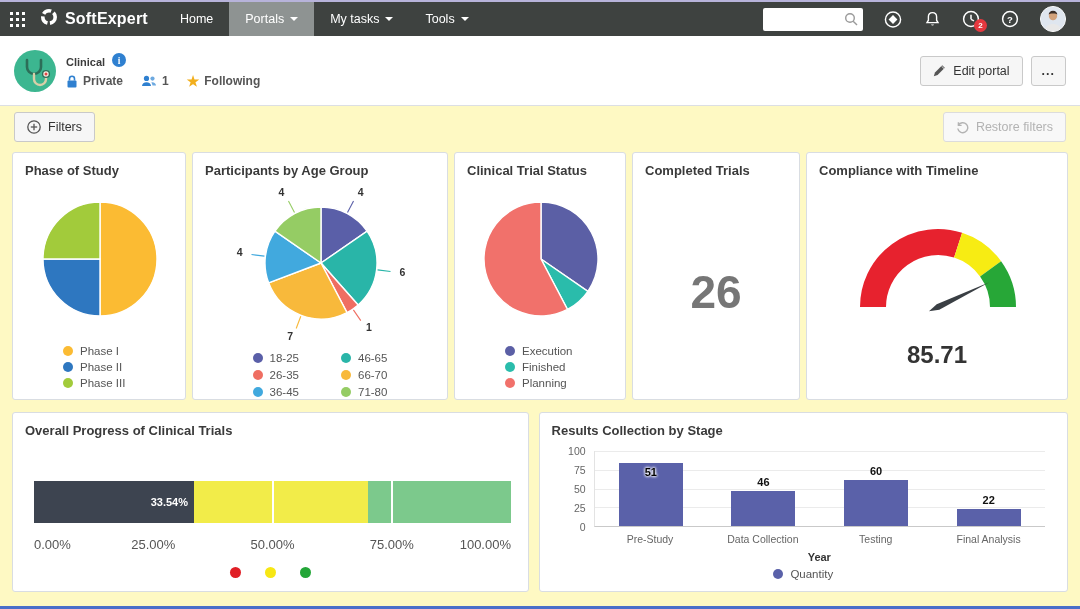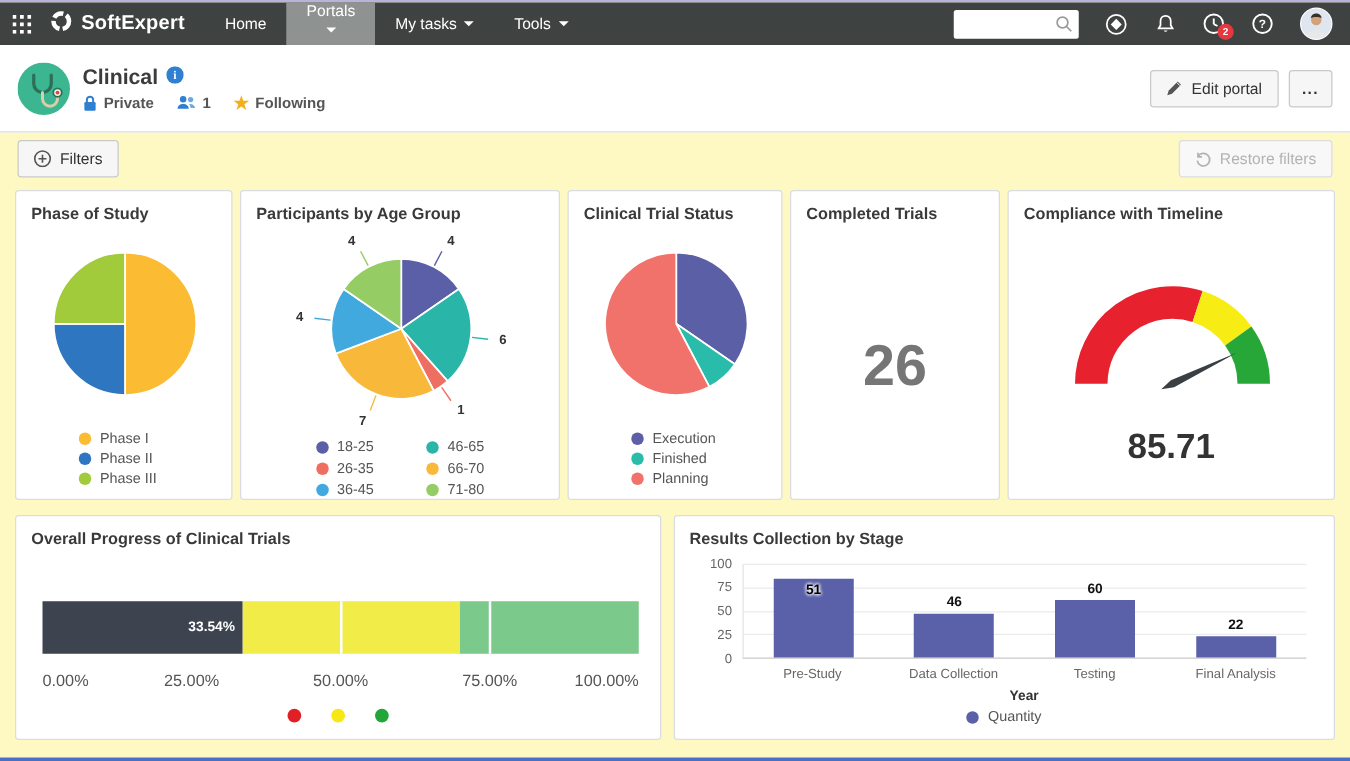--- a/index.html
+++ b/index.html
@@ -9,36 +9,36 @@
   .bottomline { position:absolute; bottom:0; left:0; right:0; height:3px; background:#4a6fc9; }
 
   
   .navbar { position:absolute; top:2px; left:0; right:0; height:34px; background:#3e4240; display:flex; align-items:center; justify-content:space-between; color:#fff; }
   .nav-left { display:flex; align-items:center; height:100%; }
   .apps-btn { width:34px; height:34px; display:flex; align-items:center; justify-content:center; cursor:pointer; }
   .brand { display:flex; align-items:center; gap:7px; padding:0 16px 0 6px; cursor:pointer; }
   .brand-text { font-size:16px; font-weight:bold; letter-spacing:.2px; }
   .menu { display:flex; height:100%; }
   .nav-item { display:flex; align-items:center; gap:6px; padding:0 16px; font-size:12.5px; height:100%; cursor:pointer; white-space:nowrap; }
-  .nav-item.active { background:#8e9392;flex-direction:column; }
+  .nav-item.active { background:#8e9392; }
   .caret { width:0; height:0; border-left:4px solid transparent; border-right:4px solid transparent; border-top:4px solid #fff; }
   .nav-right { display:flex; align-items:center; gap:21px; padding-right:14px; height:100%; }
   .search-box { position:relative; }
   .search-box input { width:100px; height:23px; border:none; border-radius:2px; background:#fff; padding:0 22px 0 8px; font-size:12px; outline:none; }
   .search-icon { position:absolute; right:5px; top:4px; }
   .nav-icon { position:relative; width:18px; height:18px; display:flex; align-items:center; justify-content:center; cursor:pointer; }
   .badge { position:absolute; right:-7px; bottom:-4px; min-width:13px; height:13px; border-radius:7px; background:#e5383f; color:#fff; font-size:8px; font-weight:bold; display:flex; align-items:center; justify-content:center; padding:0 2px; }
   .avatar { width:26px; height:26px; border-radius:50%; overflow:hidden; border:1px solid #fff; background:#dfe6ef; cursor:pointer; }
 
   
   .portal-header { position:absolute; top:36px; left:0; right:0; height:70px; background:#fff; border-bottom:1px solid #dcdfe4; display:flex; align-items:center; justify-content:space-between; padding:0 14px; }
   .ph-left { display:flex; align-items:center; gap:10px; }
   .portal-icon { width:42px; height:42px; border-radius:50%; flex:none; }
   .ph-title-row { display:flex; align-items:center; gap:7px; }
-  .portal-title { font-size:17px; font-weight:bold; color:#3c3c3c; }
+  .portal-title { font-size:11px; font-weight:bold; color:#3c3c3c; }
   .ph-sub { display:flex; align-items:center; gap:18px; margin-top:3px; }
   .ph-chip { display:flex; align-items:center; gap:5px; font-size:12px; font-weight:bold; color:#555; cursor:pointer; }
   .star-glyph { color:#f2af1d; font-size:14px; line-height:1; }
   .ph-right { display:flex; gap:8px; }
   .btn { display:inline-flex; align-items:center; gap:7px; height:30px; padding:0 12px; background:#f6f6f6; border:1px solid #c9c9c9; border-radius:3px; font-size:12.5px; color:#333; cursor:pointer; }
   .btn.more { font-weight:bold; letter-spacing:1px; padding:0 10px; }
 
   
   .filter-row { position:absolute; top:112px; left:14px; right:14px; height:32px; display:flex; justify-content:space-between; }
   .btn.disabled { color:#b3b3b3; border-color:#dcdcdc; background:#f8f8f8; }
@@ -52,21 +52,21 @@
   .c-progress { width:523px; } .c-results { width:536px; }
   .pie-wrap { position:absolute; left:0; }
   .c-phase .pie-wrap, .c-status .pie-wrap { top:28px; }
   .c-age .pie-wrap { top:24px; }
   .chart-legend-v { position:absolute; left:50px; top:192px; display:flex; flex-direction:column; gap:4px; }
   .c-age .chart-legend-2col { position:absolute; left:0; right:0; top:196px; display:grid; grid-auto-flow:column; grid-template-rows:repeat(3,17px); justify-content:center; column-gap:42px; }
   .legend-item { display:flex; align-items:center; gap:7px; font-size:11.5px; color:#555; cursor:pointer; }
   .legend-dot { width:10px; height:10px; border-radius:50%; flex:none; }
   .kpi-value { position:absolute; left:0; right:0; top:112px; text-align:center; font-size:46px; font-weight:bold; color:#767676; }
   .gauge-wrap { position:absolute; left:0; top:22px; }
-  .gauge-value { position:absolute; left:0; right:0; top:188px; text-align:center; font-size:28px; font-weight:bold; color:#333; }
+  .gauge-value { position:absolute; left:0; right:0; top:188px; text-align:center; font-size:24px; font-weight:bold; color:#333; }
 
   
   .bbar { position:absolute; left:21px; width:477px; top:68px; height:42px; background:#fafafa; }
   .bband { position:absolute; top:0; bottom:0; }
   .bval-label { position:absolute; right:6px; top:50%; transform:translateY(-50%); color:#fff; font-size:11px; font-weight:bold; }
   .btick { position:absolute; top:0; bottom:0; width:2px; background:#fff; }
   .baxis { position:absolute; left:21px; width:477px; top:124px; height:14px; font-size:13px; color:#555; }
   .baxis span { position:absolute; top:0; }
   .bleg { position:absolute; left:0; right:0; top:154px; display:flex; justify-content:center; gap:24px; }
   .bleg .legend-dot { width:11px; height:11px; }

